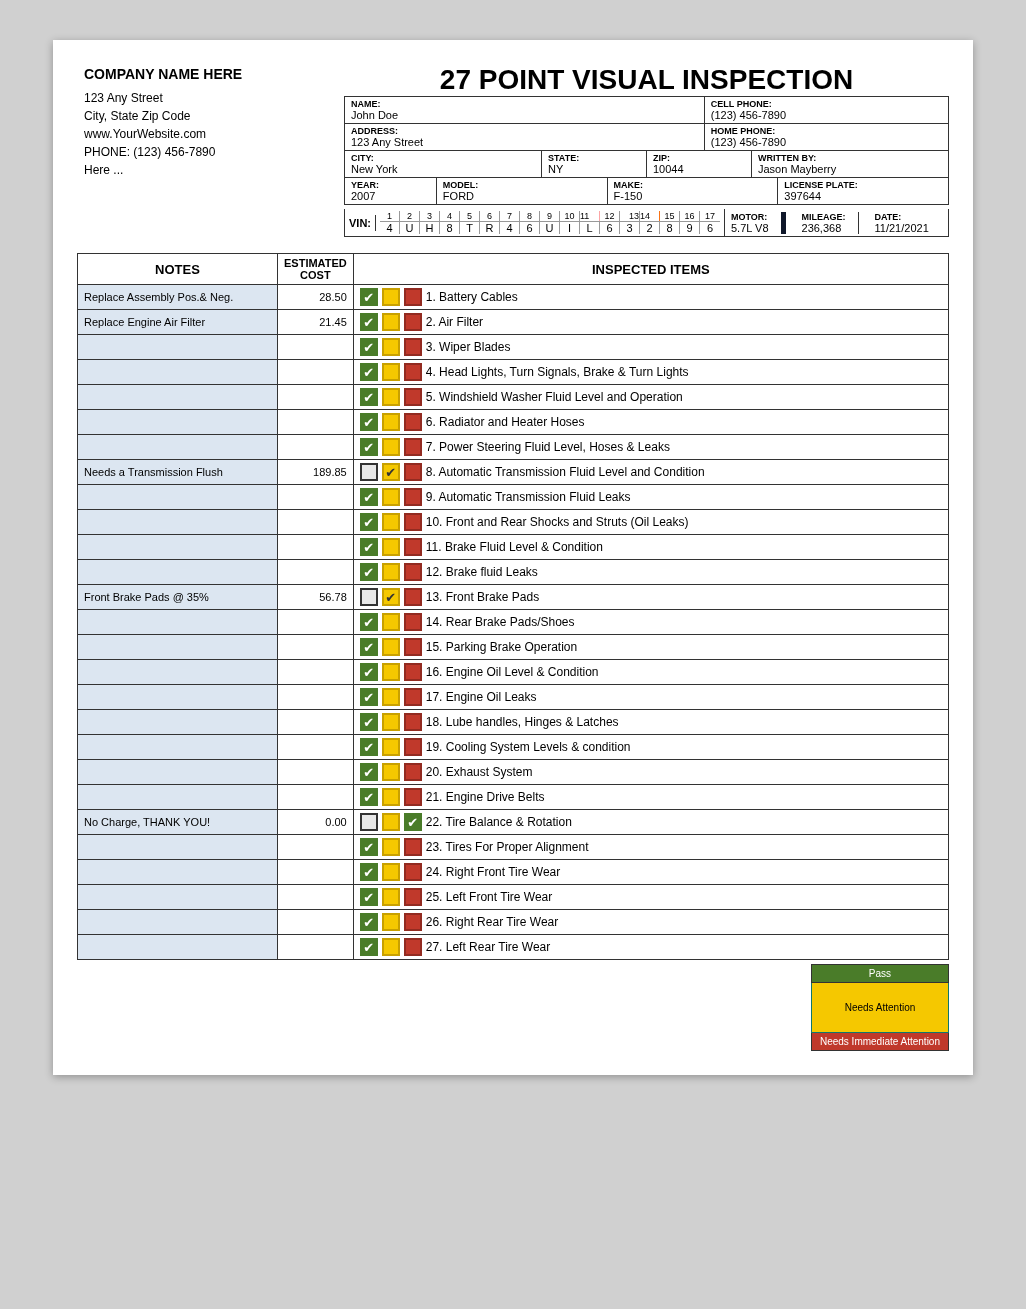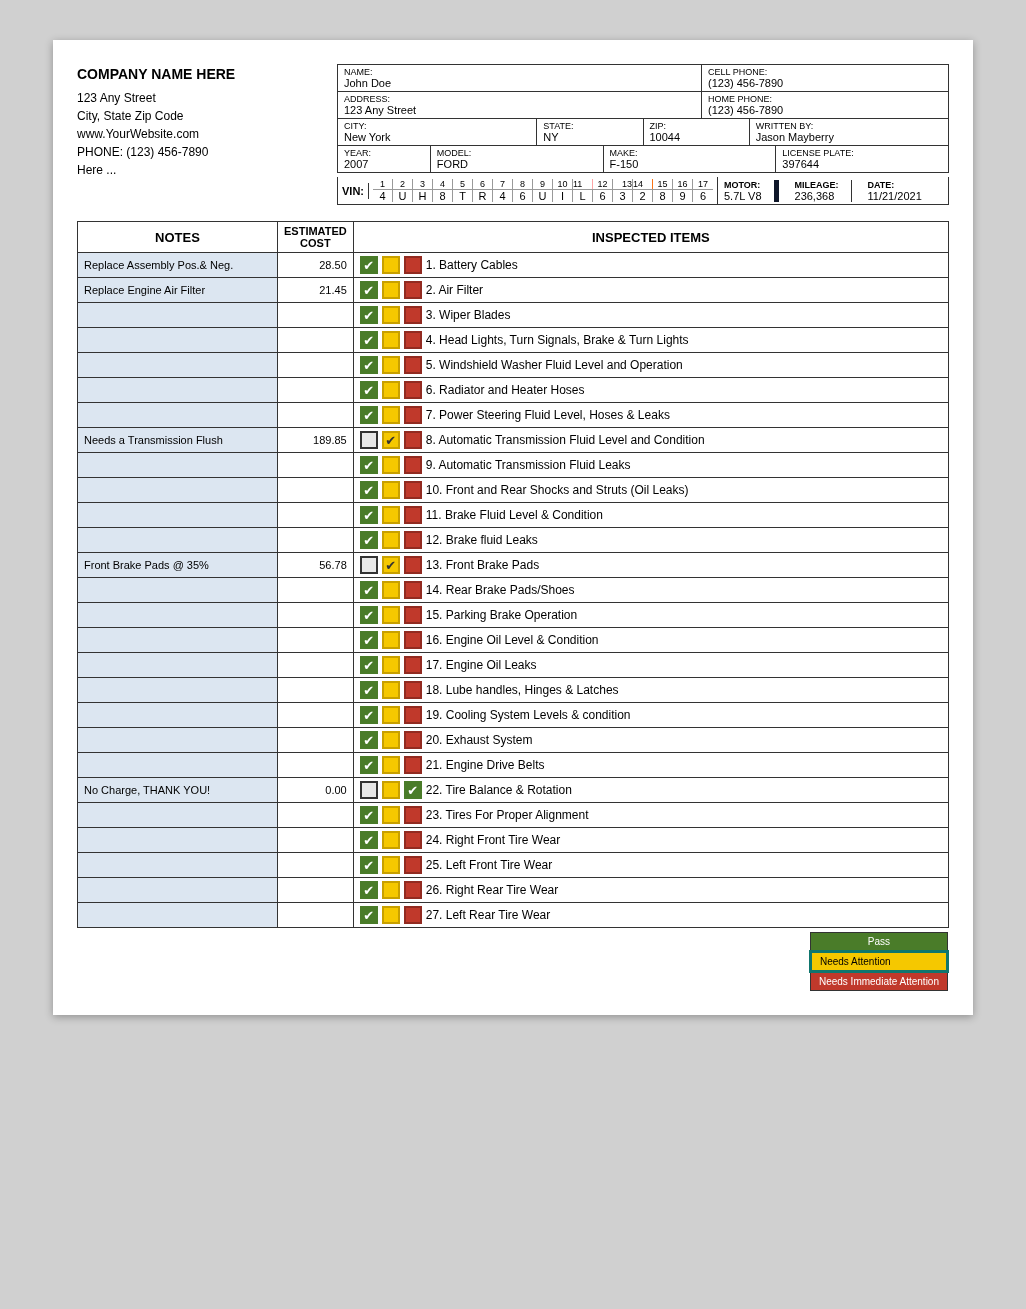--- a/index.html
+++ b/index.html
@@ -22,20 +22,21 @@
     .header-section {
       display: flex;
       gap: 20px;
       margin-bottom: 8px;
     }
     .company-info {
       width: 240px;
       flex-shrink: 0;
       font-size: 12px;
       line-height: 1.5;
+      margin-left: 7px;
     }
     .company-name {
       font-size: 14px;
       font-weight: bold;
       margin-bottom: 4px;
     }
     .inspection-title {
       flex: 1;
       text-align: center;
       font-size: 28px;
@@ -57,21 +58,21 @@
     }
     .info-cell {
       padding: 2px 6px;
       font-size: 11px;
       border-right: 1px solid #333;
       flex: 1;
     }
     .info-cell:last-child { border-right: none; }
     .info-label {
       font-size: 9px;
-      font-weight: normal;
+      font-weight: bold;
       text-transform: uppercase;
       display: block;
     }
     .info-value {
       font-size: 11px;
       display: block;
     }
     
     .vin-row {
       display: flex;
@@ -172,20 +173,21 @@
   <div class="header-section">
     <div class="company-info">
       <div class="company-name">COMPANY NAME HERE</div>
       <div>123 Any Street</div>
       <div>City, State Zip Code</div>
       <div>www.YourWebsite.com</div>
       <div>PHONE: (123) 456-7890</div>
       <div>Here ...</div>
     </div>
     <div style="flex:1">
+      <div class="inspection-title">27 POINT VISUAL INSPECTION</div>
 
       <div class="customer-info">
 
         <div class="info-row">
           <div class="info-cell" style="flex:3">
             <span class="info-label">NAME:</span>
             <span class="info-value">John Doe</span>
           </div>
           <div class="info-cell" style="flex:2">
             <span class="info-label">CELL PHONE:</span>
@@ -645,21 +647,21 @@
 
   <div style="display:flex; justify-content:flex-end; margin-top:4px;">
     <table style="border-collapse:collapse; font-size:10px;border-radius:23px;">
       <tbody>
           <tr>
         <td style="border:1px solid #333; padding:3px 8px; background:#4a7c29; color:#fff; text-align:center;">
           <span>Pass</span>
         </td>
       </tr>
       <tr>
-        <td style="border:3px solid #0f766e; padding:3px 8px; background:#f5c800; ">
+        <td style="border:1px solid #0f766e; padding:19px 8px; background:#f5c800; text-align:center;">
           <span>Needs Attention</span>
         </td>
       </tr>
       <tr>
         <td style="border:1px solid #333; padding:3px 8px; background:#c0392b; color:#fff; text-align:center;">
           <span>Needs Immediate Attention</span>
         </td>
       </tr>
     </tbody>
       </table>

